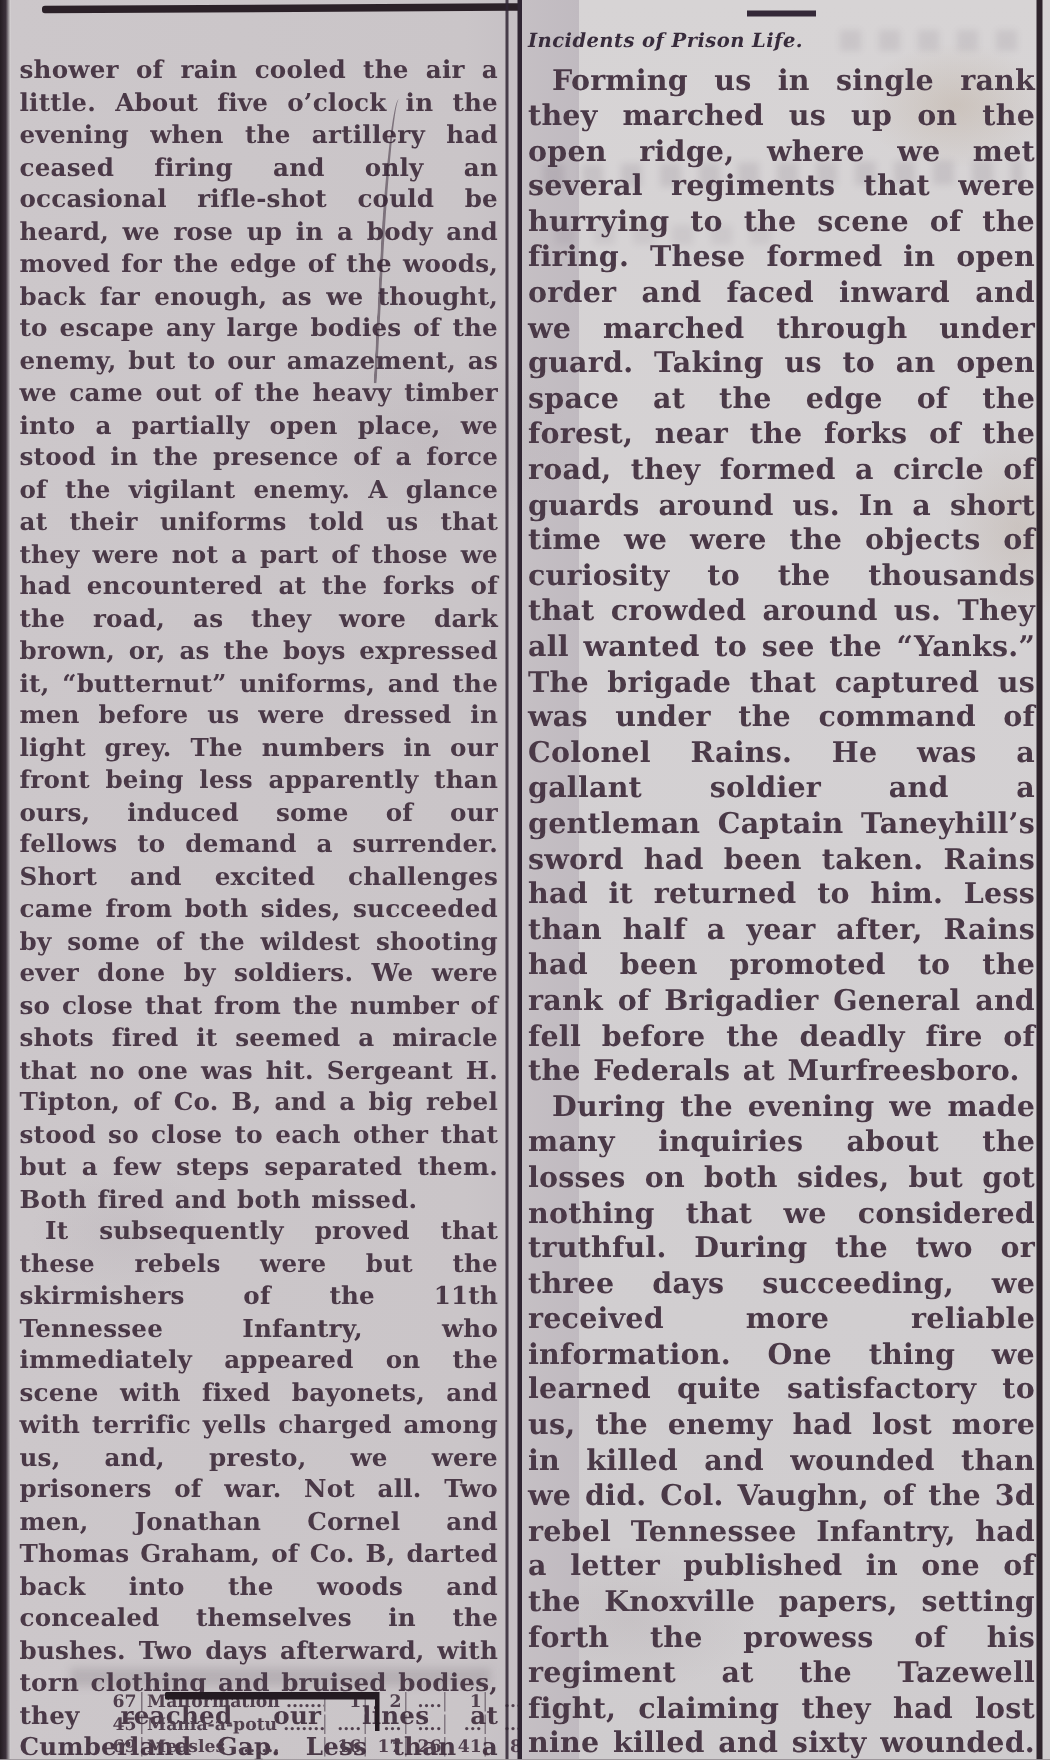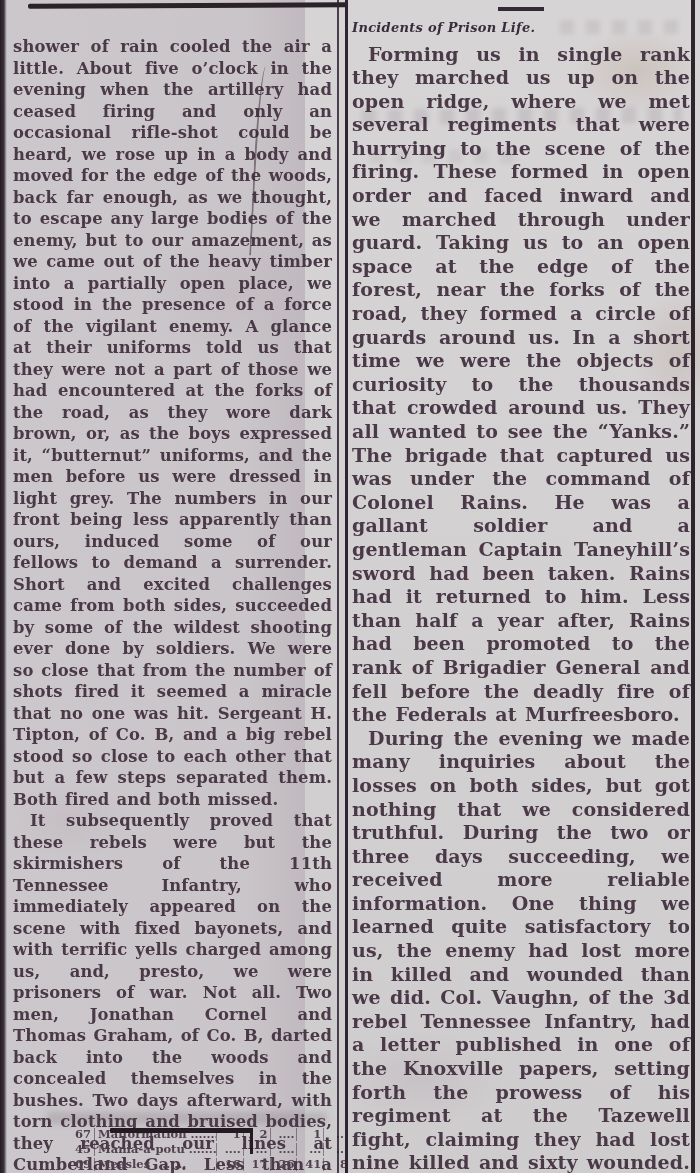--- a/index.html
+++ b/index.html
@@ -21,21 +21,21 @@
                  background:rgba(47,37,50,.85); }
   .rule-b      { position:absolute; left:345px; top:0; width:3px; height:100%;
                  background:#2f2532; }
   .right-edge  { position:absolute; left:691px; top:0; width:4px; height:100%;
                  background:#2e242c; }
   .clip-top    { position:absolute; left:28px; top:3px; width:320px; height:5px;
                  background:#2b2128; border-radius:2px; transform:rotate(-.3deg); }
 
   
   .left-clipping {
-    position:absolute; left:7px; top:0; width:298px; height:1173px;
+    position:absolute; left:7px; top:0; width:379px; height:1173px;
     background:
       radial-gradient(ellipse 130px 90px at 75% 25%, rgba(110,92,112,.08), transparent 70%),
       radial-gradient(ellipse 90px 60px at 20% 70%, rgba(110,92,112,.07), transparent 70%),
       linear-gradient(90deg, #ccc7ca 0%, #cac5c8 80%, #c0bac0 100%);
   }
   .left-text { position:absolute; left:6px; top:36px; width:319px; }
 
   .para {
     margin:0; text-align:justify;
     font-size:16.4px; line-height:21.5px; font-weight:bold;

